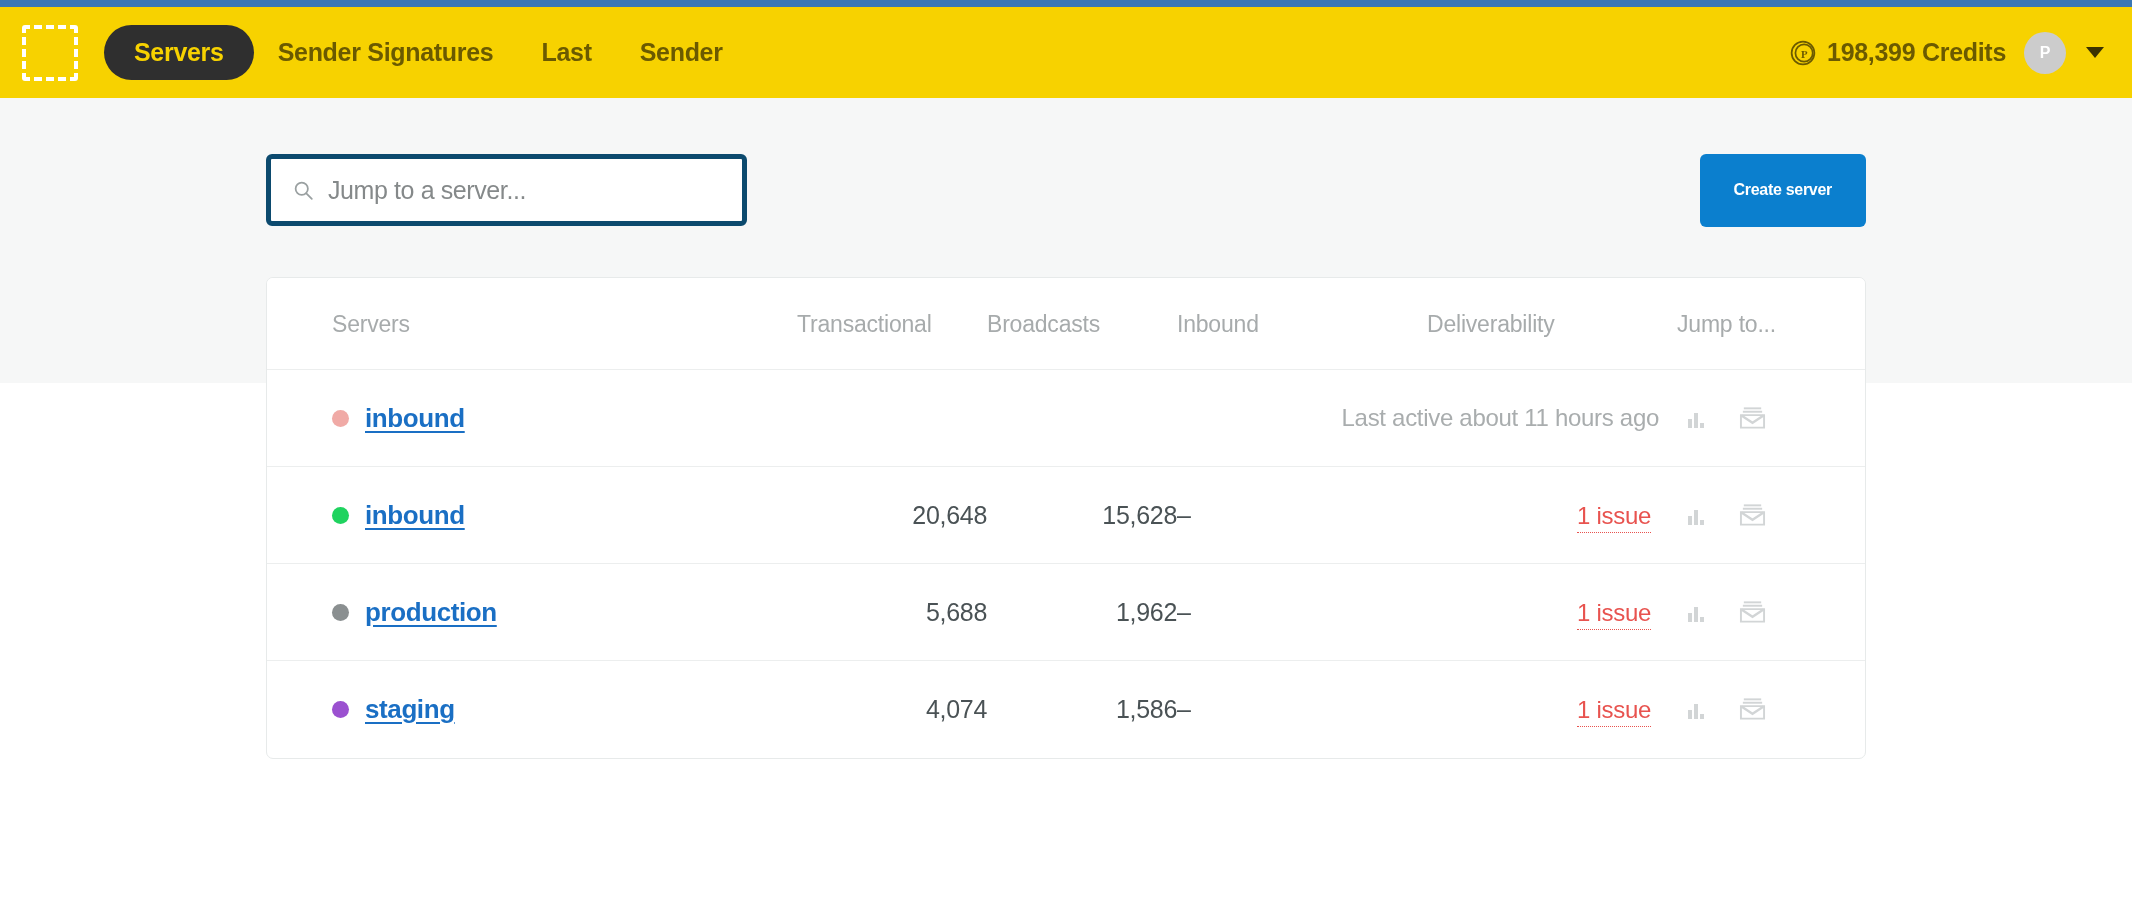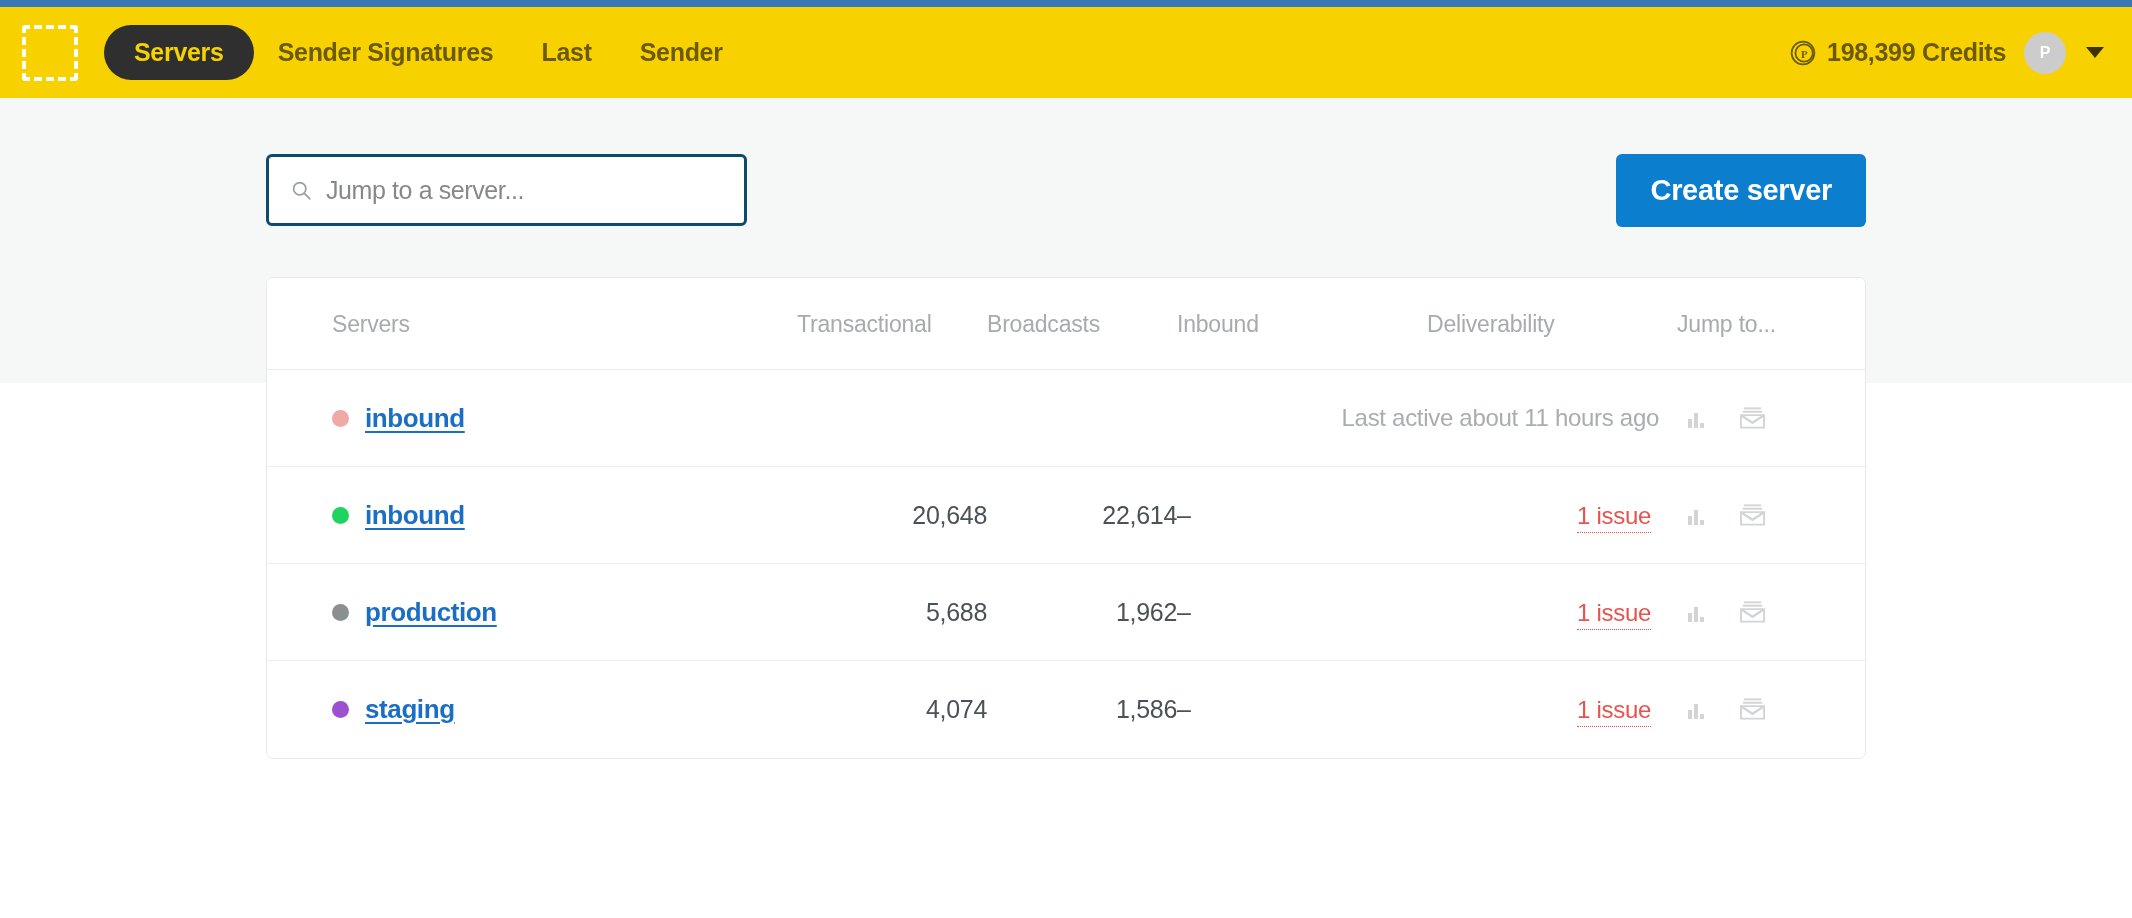--- a/index.html
+++ b/index.html
@@ -150,21 +150,21 @@
     display: flex;
     align-items: center;
     justify-content: space-between;
     height: 72px;
   }
 
   .search-box {
     width: 481px;
     height: 72px;
     background: #ffffff;
-    border: 3px solid #0c4a6e;
+    border: 5px solid #0c4a6e;
     border-radius: 6px;
     display: flex;
     align-items: center;
     padding: 0 22px;
     gap: 14px;
     cursor: text;
     justify-content: space-between;
   }
   .search-icon { width: 21px; height: 21px; flex: 0 0 auto; display:block; }
   .search-input {
@@ -176,21 +176,21 @@
     background: transparent;
     width: 100%;
     letter-spacing: -0.4px;
   }
   .search-input::placeholder { color: #85898a; }
 
   .create-btn {
     background: #0b7fce;
     color: #ffffff;
     font-family: "Liberation Sans", sans-serif;
-    font-size: 29px;
+    font-size: 16px;
     font-weight: bold;
     letter-spacing: -0.3px;
     border: none;
     border-radius: 6px;
     height: 73px;
     padding: 0 34px;
     cursor: pointer;
     text-align: center;
   }
 
@@ -394,21 +394,21 @@
           </tr>
 
           <tr>
             <td>
               <div class="cell-name">
                 <span class="dot" style="background: rgb(31, 211, 95);"></span>
                 <a class="server-link" href="#">inbound</a>
               </div>
             </td>
             <td class="num">20,648</td>
-            <td class="num">22,614</td>
+            <td class="num">15,628</td>
             <td class="dash">–</td>
             <td class="deliv-cell">
               <a class="issue-link" href="#">1 issue</a>
             </td>
             <td>
               <div class="jump-cell">
                 <svg class="icon-btn" width="24" height="24" viewBox="0 0 24 24">
                   <rect x="3" y="13" width="4" height="9" fill="#d2d5d6"></rect>
                   <rect x="9" y="7" width="4" height="15" fill="#d2d5d6"></rect>
                   <rect x="15" y="17" width="4" height="5" fill="#d2d5d6"></rect>

